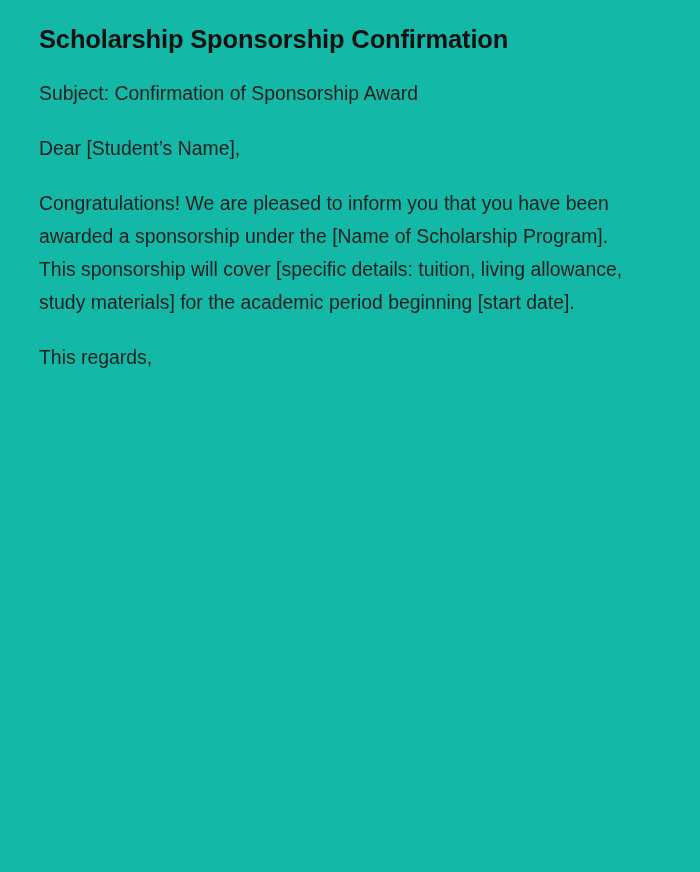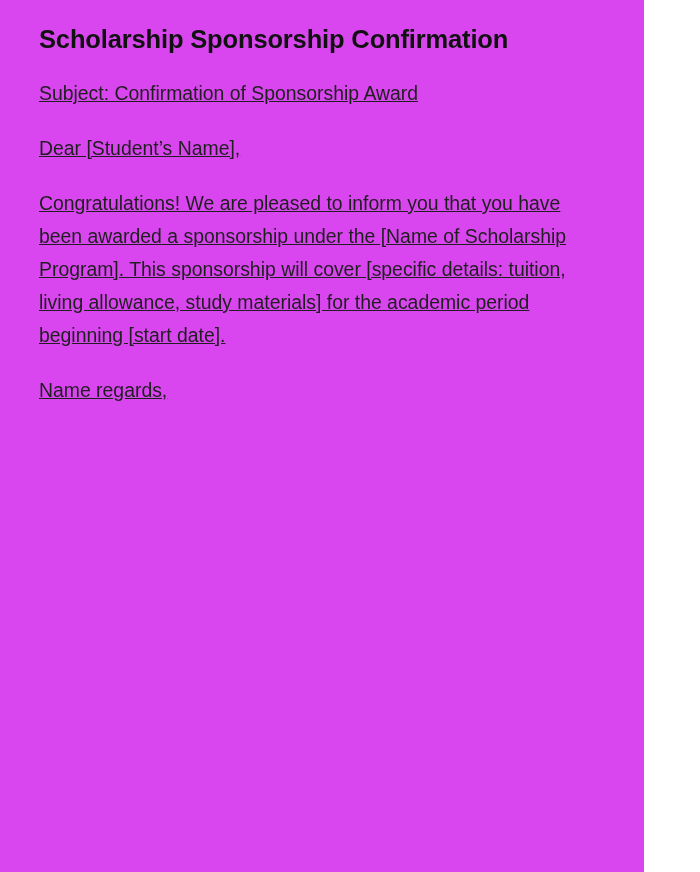--- a/index.html
+++ b/index.html
@@ -10,45 +10,44 @@
     width: 700px;
     height: 872px;
     background: #ffffff;
     font-family: "Liberation Sans", sans-serif;
     color: #1a1a1a;
     overflow: hidden;
   }
 
   .document {
     box-sizing: border-box;
-    width: 644px;
+    width: 700px;
     height: 872px;
     padding: 22px 60px 0 39px;
-    background: #d946ef;
+    background: #14b8a6;
   }
 
   .doc-title {
     margin: 0 0 0 0;
     padding: 0;
     font-size: 25.5px;
     font-weight: 700;
     line-height: 34px;
     letter-spacing: -0.15px;
     color: #111111;
   }
 
   .doc-paragraph {
     margin: 22px 0 0 0;
     padding: 0;
     font-size: 19.4px;
     font-weight: 400;
     line-height: 33px;
     color: #1f1f1f;
     max-width: 600px;
-    text-decoration: underline;
   }
 
   .doc-paragraph.subject {
     margin-top: 21px;
   }
 
   .doc-paragraph.signature-line {
     margin-top: 22px;
   }
 </style>
@@ -60,18 +59,18 @@
   <h1 class="doc-title">Scholarship Sponsorship Confirmation</h1>
 
   <p class="doc-paragraph subject">Subject: Confirmation of Sponsorship Award</p>
 
   <p class="doc-paragraph">Dear [Student’s Name],</p>
 
   <p class="doc-paragraph">Congratulations! We are pleased to inform you that you have been awarded a sponsorship under the [Name of Scholarship Program]. This sponsorship will cover [specific details: tuition, living allowance, study materials] for the academic period beginning [start date].</p>
 
 
 
-  <p class="doc-paragraph">Name regards,</p>
+  <p class="doc-paragraph">This regards,</p>
 
 
 
 
 </div>
 
 </body></html>

